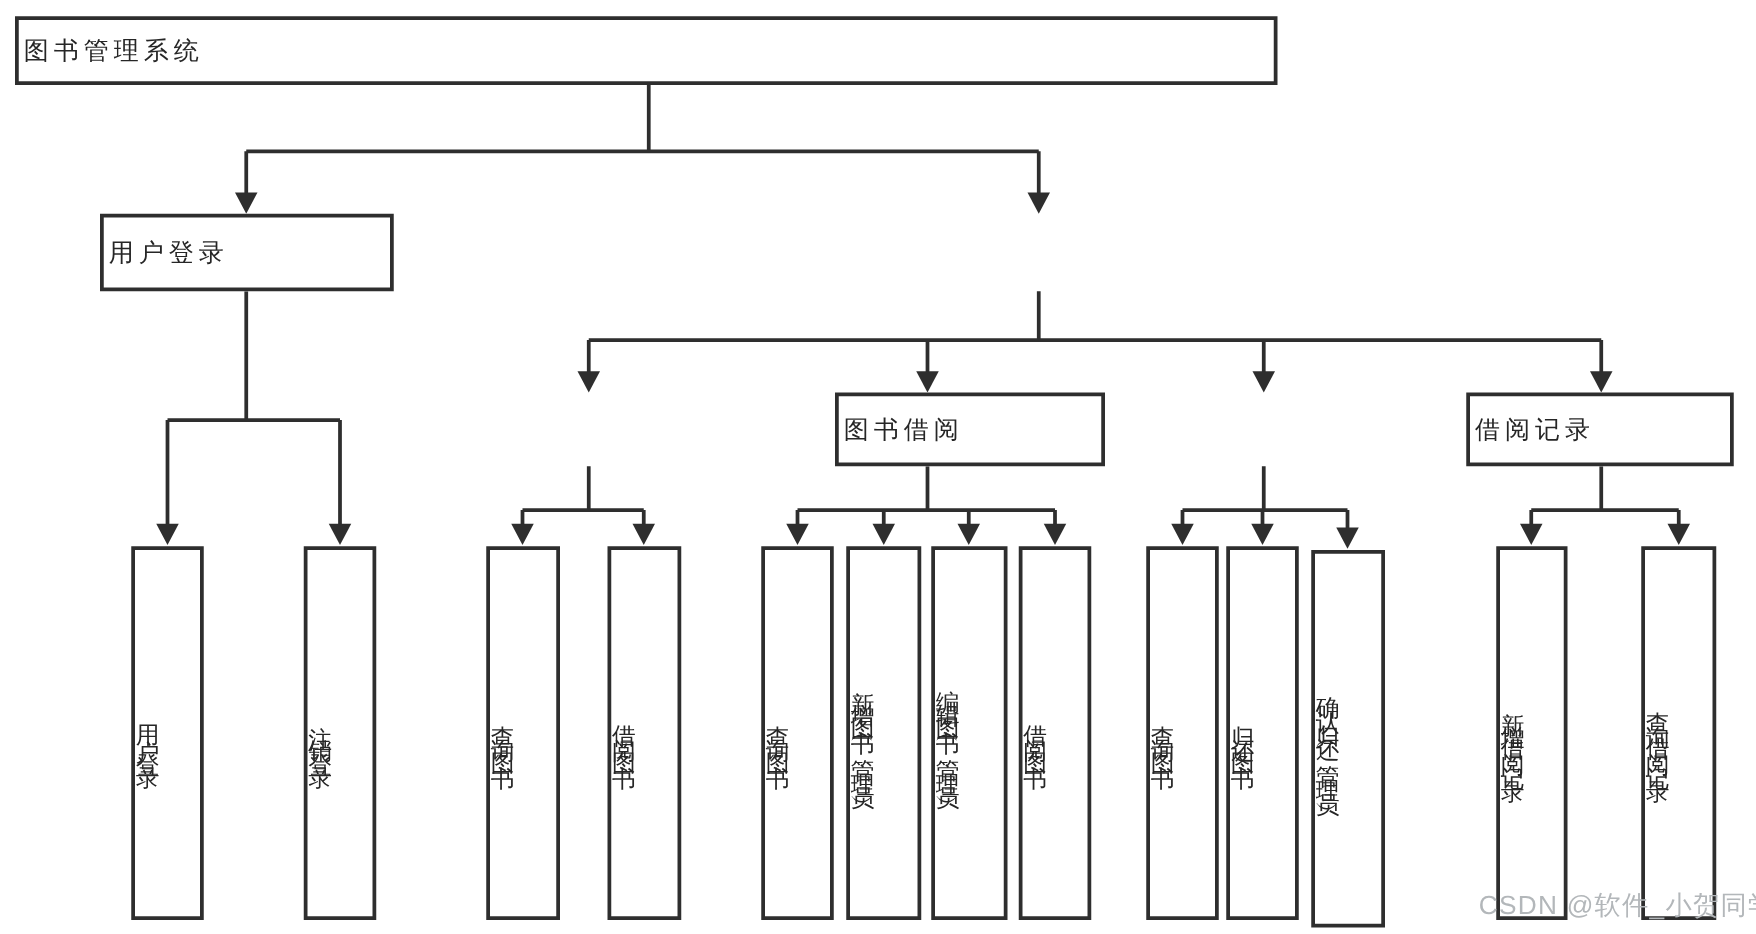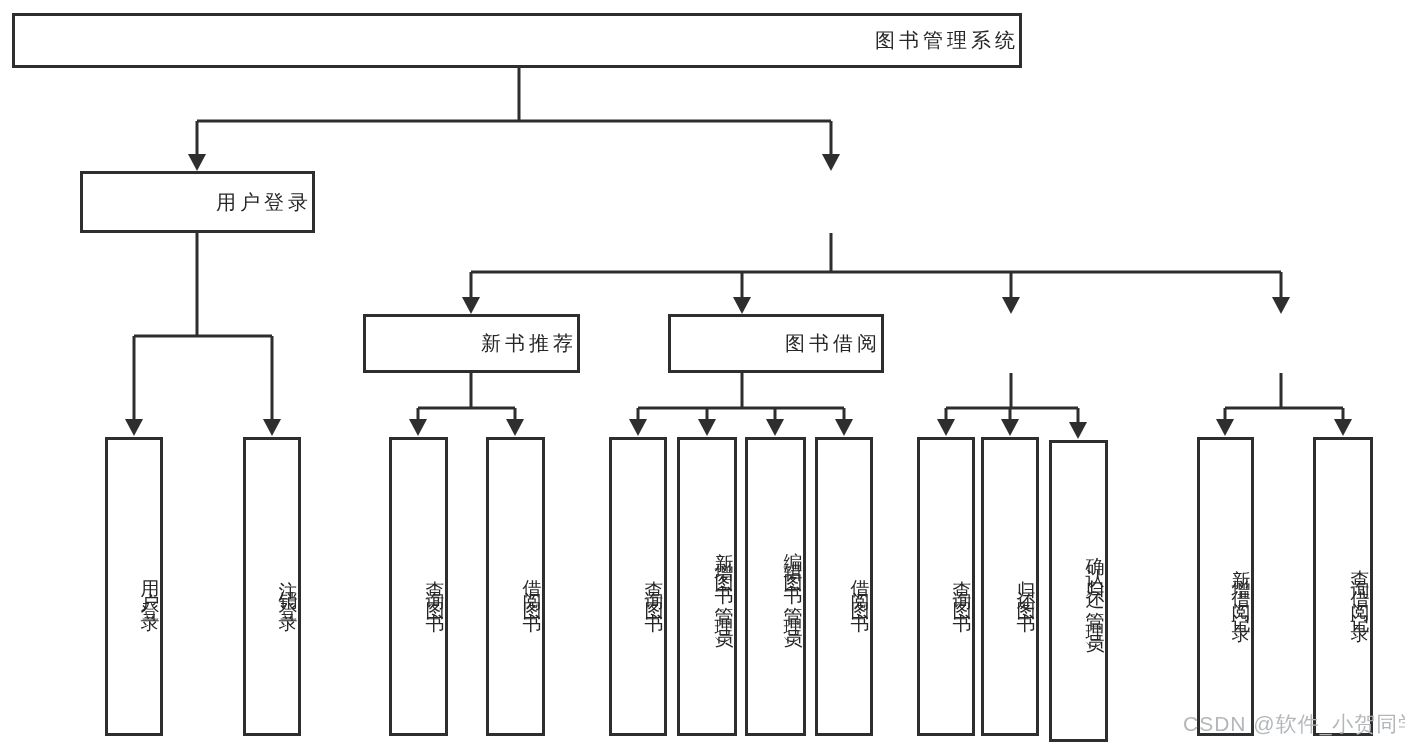--- a/index.html
+++ b/index.html
@@ -15,21 +15,21 @@
     background: #ffffff;
     overflow: hidden;
   }
   .box {
     position: absolute;
     box-sizing: border-box;
     border: 3px solid #2e2e2e;
     background: #ffffff;
     display: flex;
     align-items: center;
-    justify-content: flex-end;
+    justify-content: flex-start;
     color: #262626;
   }
   .hlabel {
     font-size: 20px;
     letter-spacing: 4px;
     white-space: nowrap;
     text-indent: 4px; 
   }
   .vlabel {
     writing-mode: vertical-rl;
@@ -108,25 +108,25 @@
   </svg>
 
   <div class="box" style="left:12px; top:13px; width:1010px; height:55px;">
     <span class="hlabel">图书管理系统</span>
   </div>
 
   <div class="box" style="left:80px; top:171px; width:235px; height:62px;">
     <span class="hlabel">用户登录</span>
   </div>
 
-  <div class="box" style="left:363px; top:314px; width:217px; height:59px;">
-    <span class="hlabel">新书推荐</span>
-  </div>
   <div class="box" style="left:668px; top:314px; width:216px; height:59px;">
     <span class="hlabel">图书借阅</span>
+  </div>
+  <div class="box" style="left:1173px; top:314px; width:214px; height:59px;">
+    <span class="hlabel">借阅记录</span>
   </div>
 
   <div class="box" style="left:105px; top:437px; width:58px; height:299px;">
     <span class="vlabel">用户登录</span>
   </div>
   <div class="box" style="left:243px; top:437px; width:58px; height:299px;">
     <span class="vlabel">注销登录</span>
   </div>
 
   <div class="box" style="left:389px; top:437px; width:59px; height:299px;">

